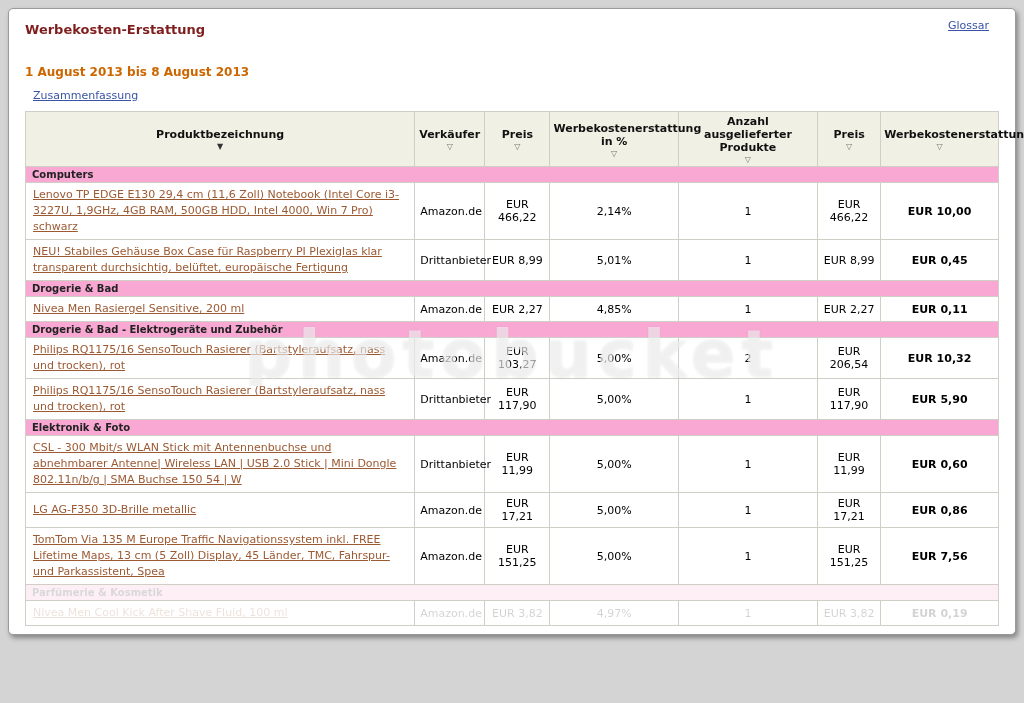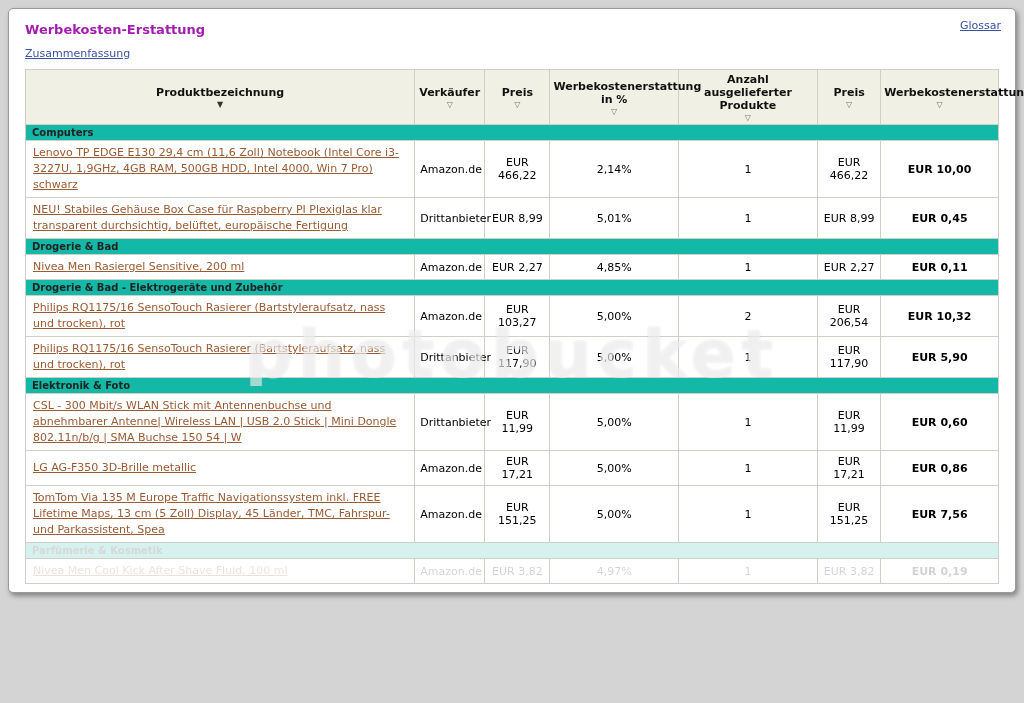--- a/index.html
+++ b/index.html
@@ -16,39 +16,39 @@
   .card {
     background:#fff;
     border:1px solid #9a9a9a;
     border-radius:5px;
     box-shadow:2px 3px 5px rgba(0,0,0,0.38);
     padding:11px 16px 8px 16px;
     position:relative;
   }
   #report-card { margin-bottom:9px; min-height:488px; }
   .glossary {
-    position:absolute; top:10px; right:14px;
+    position:absolute; top:10px; right:26px;
     color:#3a53a4; text-decoration:underline; font-size:11px; cursor:pointer;
   }
-  .card-title { font-size:13px; font-weight:bold; color:#a21caf; margin:2px 0 10px 0; }
+  .card-title { font-size:13px; font-weight:bold; color:#7f1d1d; margin:2px 0 28px 0; }
   .date-range { font-size:12px; font-weight:bold; color:#c60; margin:0 0 10px 0; }
   .summary-link {
     display:inline-block; color:#3a53a4; text-decoration:underline;
-    margin:0 0 9px 0; cursor:pointer; font-size:11px;
+    margin:0 0 9px 8px; cursor:pointer; font-size:11px;
   }
   table { width:100%; border-collapse:collapse; table-layout:fixed; font-size:11px; }
   th, td { border:1px solid #cfcfc6; vertical-align:middle; }
   thead th {
     background:#f1f0e4; font-weight:bold; text-align:center;
     padding:3px 3px 2px 3px; color:#111; cursor:pointer;
   }
   .sort-arrow { display:block; font-size:8px; line-height:9px; color:#333; margin-top:1px; }
   .sort-arrow.inactive { color:#777; }
   tr.cat td {
-    background:#14b8a6; font-weight:bold; font-size:10px;
+    background:#f9a8d4; font-weight:bold; font-size:10px;
     padding:2px 6px; text-align:left; color:#222;
   }
   td { padding:4px 5px; text-align:center; }
   td.product { text-align:left; padding:4px 7px; line-height:16px; }
   td.product a { color:#9c5a33; text-decoration:underline; cursor:pointer; }
   td.val-bold { font-weight:bold;margin-top:48px; }
   tr.faded td, .faded { opacity:0.42; }
   .watermark {
     position:absolute; left:0; top:288px; width:1024px; height:62px;
     overflow:hidden; pointer-events:none; z-index:6;
@@ -59,20 +59,21 @@
     line-height:62px;
     margin-top:36px;
   }
 </style>
 </head>
 <body>
 
 <div class="card" id="report-card">
   <a class="glossary">Glossar</a>
   <div class="card-title">Werbekosten-Erstattung</div>
+  <div class="date-range">1 August 2013 bis 8 August 2013</div>
   <a class="summary-link">Zusammenfassung</a>
 
   <table id="report-table">
     <colgroup>
       <col style="width:40%">
         <col style="width:7.2%">
         <col style="width:6.7%">
       <col style="width:13.2%">
         <col style="width:14.3%">
         <col style="width:6.5%">

